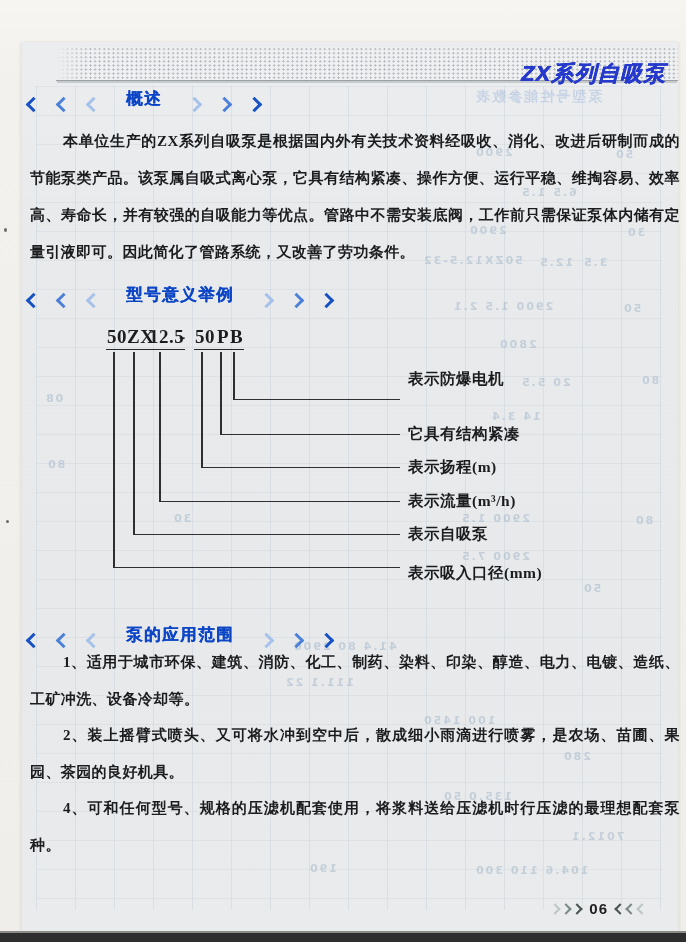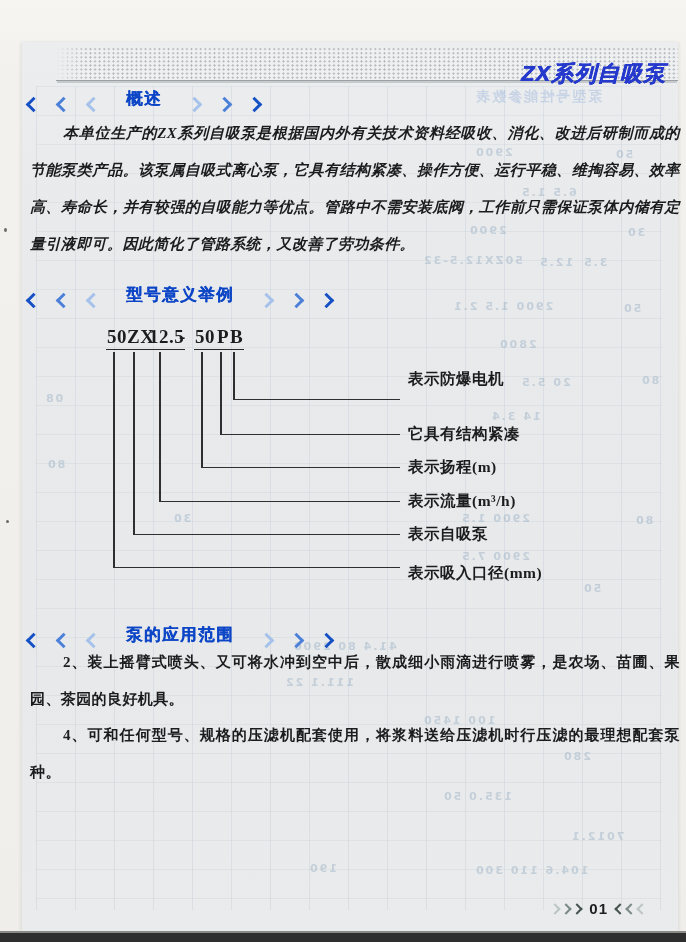--- a/index.html
+++ b/index.html
@@ -119,21 +119,21 @@
 
   <div class="sec-h" style="top:48px;">
     <span class="chev l c-dark"></span>
     <span class="chev l c-mid"></span>
     <span class="chev l c-light"></span>
     <span class="sec-title">概述</span>
     <span class="chev r c-light"></span>
     <span class="chev r c-mid"></span>
     <span class="chev r c-dark"></span>
   </div>
-  <p class="body-text" style="top:73px;font-style:italic;">本单位生产的ZX系列自吸泵是根据国内外有关技术资料经吸收、消化、改进后研制而成的节能泵类产品。该泵属自吸式离心泵，它具有结构紧凑、操作方便、运行平稳、维掏容易、效率高、寿命长，并有较强的自吸能力等优点。管路中不需安装底阀，工作前只需保证泵体内储有定量引液即可。因此简化了管路系统，又改善了劳功条件。</p>
+  <p class="body-text" style="top:81px;">本单位生产的ZX系列自吸泵是根据国内外有关技术资料经吸收、消化、改进后研制而成的节能泵类产品。该泵属自吸式离心泵，它具有结构紧凑、操作方便、运行平稳、维掏容易、效率高、寿命长，并有较强的自吸能力等优点。管路中不需安装底阀，工作前只需保证泵体内储有定量引液即可。因此简化了管路系统，又改善了劳功条件。</p>
 
   <div class="sec-h" style="top:244px;">
     <span class="chev l c-dark"></span>
     <span class="chev l c-mid"></span>
     <span class="chev l c-light"></span>
     <span class="sec-title">型号意义举例</span>
     <span class="chev r c-light"></span>
     <span class="chev r c-mid"></span>
     <span class="chev r c-dark"></span>
   </div>
@@ -173,29 +173,30 @@
   <div class="sec-h" style="top:584px;">
     <span class="chev l c-dark"></span>
     <span class="chev l c-mid"></span>
     <span class="chev l c-light"></span>
     <span class="sec-title">泵的应用范围</span>
     <span class="chev r c-light"></span>
     <span class="chev r c-mid"></span>
     <span class="chev r c-dark"></span>
   </div>
   <div class="app-block">
+    <p>1、适用于城市环保、建筑、消防、化工、制药、染料、印染、醇造、电力、电镀、造纸、工矿冲洗、设备冷却等。</p>
     <p>2、装上摇臂式喷头、又可将水冲到空中后，散成细小雨滴进行喷雾，是农场、苗圃、果园、茶园的良好机具。</p>
     <p>4、可和任何型号、规格的压滤机配套使用，将浆料送给压滤机时行压滤的最理想配套泵种。</p>
   </div>
 
   <div class="footer">
     <span class="fchev r f-light"></span>
     <span class="fchev r f-mid"></span>
     <span class="fchev r f-dark"></span>
-    <span class="page-num">01</span>
+    <span class="page-num">06</span>
     <span class="fchev l f-dark"></span>
     <span class="fchev l f-mid"></span>
     <span class="fchev l f-light"></span>
   </div>
 
 </div>
 
 <div class="bottom-strip"></div>
 
 </body></html>

